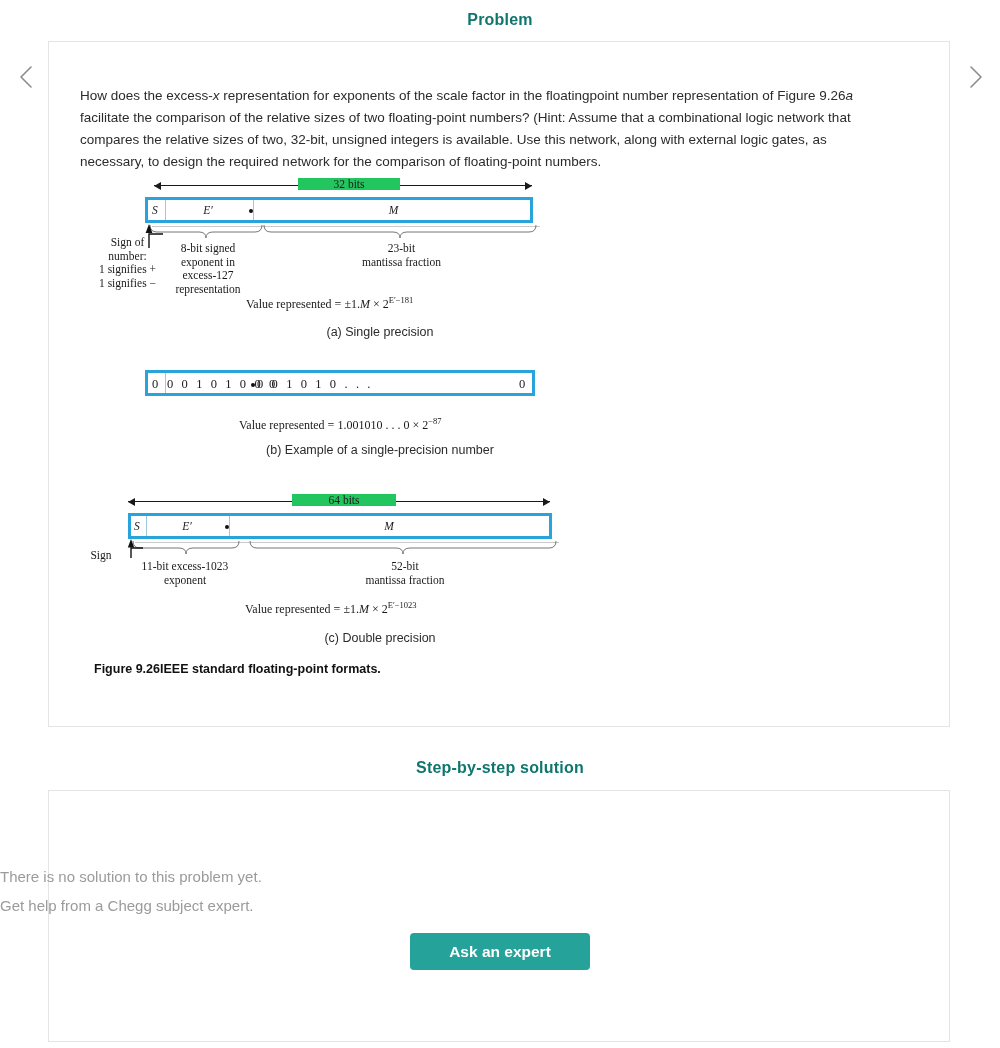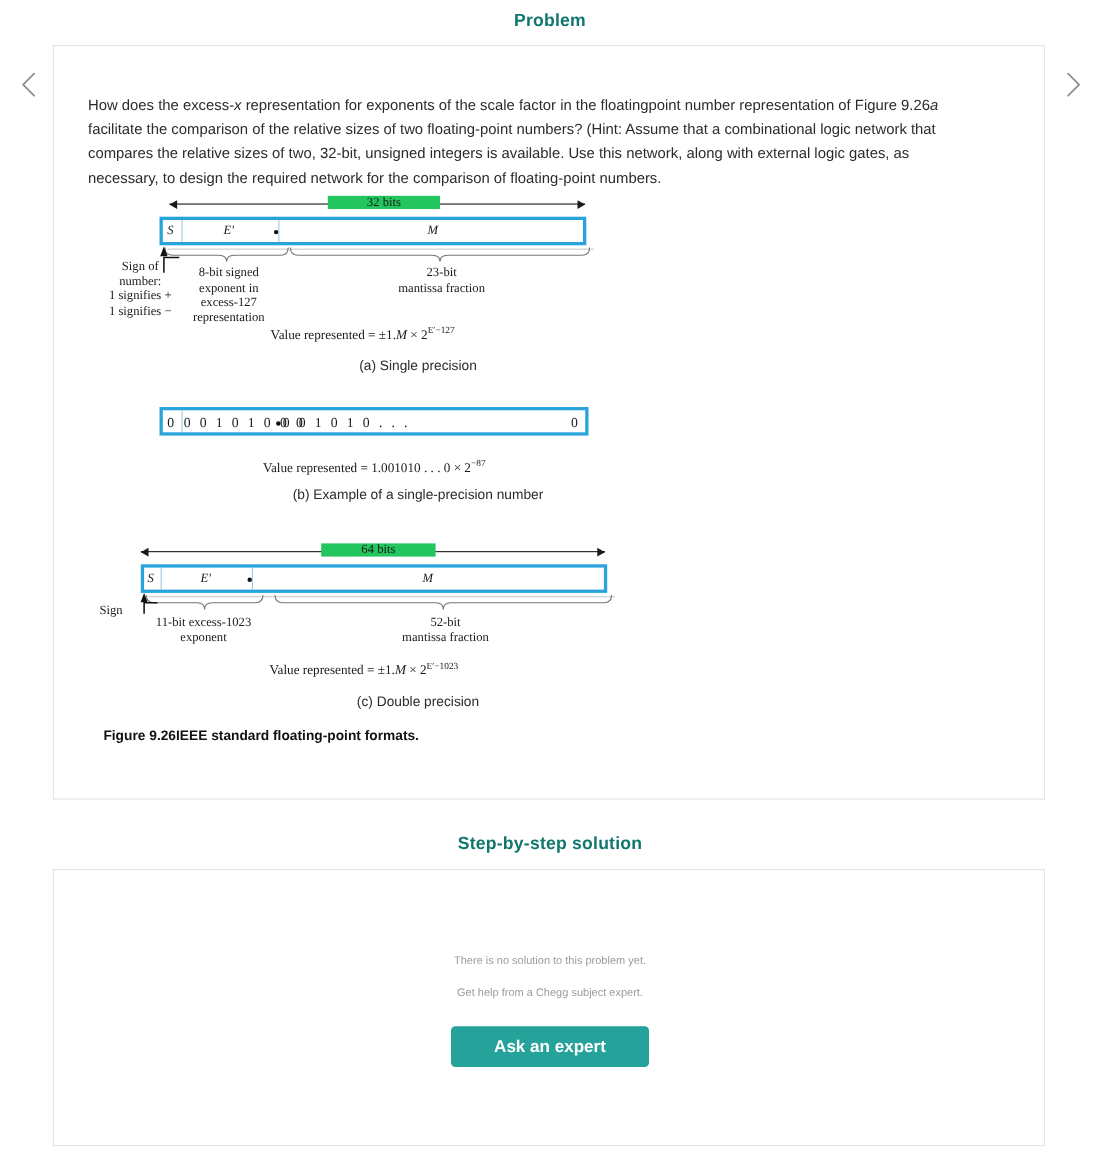--- a/index.html
+++ b/index.html
@@ -115,22 +115,22 @@
   .bits{position:absolute;font-family:"Liberation Serif", serif;font-size:12.5px;
         letter-spacing:2.6px;white-space:nowrap;}
 
   
   #fig-caption{position:absolute;left:94px;top:662px;font-size:12.5px;}
   #fig-caption .lbl{font-weight:bold;color:#111;}
   #fig-caption .txt{color:#111;font-weight:bold;}
 
   
   .sol-line{
-    position:absolute;width:1000px;left:0;text-align:center;
-    font-size:10px;color:#9b9b9b;
+    position:absolute;width:1000px;left:0;text-align:left;
+    font-size:15px;color:#9b9b9b;
   }
   #sol-line-1{top:868px;}
   #sol-line-2{top:897px;}
   #ask-expert{
     position:absolute;left:410px;top:933px;width:180px;height:37px;
     background:#25a39a;color:#fff;border:none;border-radius:4px;
     font-family:"Liberation Sans", sans-serif;
     font-size:15.5px;font-weight:bold;cursor:pointer;
     line-height:37px;text-align:center;padding:0;
   }
@@ -211,21 +211,21 @@
       <div>exponent in</div>
       <div>excess-127</div>
       <div>representation</div>
     </div>
 
     <div class="fieldlbl" style="left:244px;top:72px;width:155px;">
       <div>23-bit</div>
       <div>mantissa fraction</div>
     </div>
 
-    <div class="formula serif" style="left:166px;top:125px;"><span>Value represented  =  ±1.</span><i>M</i><span> × 2</span><sup>E′−127</sup></div>
+    <div class="formula serif" style="left:166px;top:125px;"><span>Value represented  =  ±1.</span><i>M</i><span> × 2</span><sup>E′−181</sup></div>
 
     <div class="subcap" style="left:200px;top:155px;width:200px;">(a) Single precision</div>
 
     <div class="bitbox" style="left:65px;top:200px;width:390px;height:26px;">
       <div class="vline" style="left:17px;"></div>
       <div class="bitdot" style="left:103px;top:10px;"></div>
       <div class="bits" style="left:4px;top:4px;">0</div>
       <div class="bits" style="left:19px;top:4px;">0 0 1 0 1 0 0 0</div>
       <div class="bits" style="left:109px;top:4px;">0 0 1 0 1 0 . . .</div>
       <div class="bits" style="left:371px;top:4px;">0</div>

